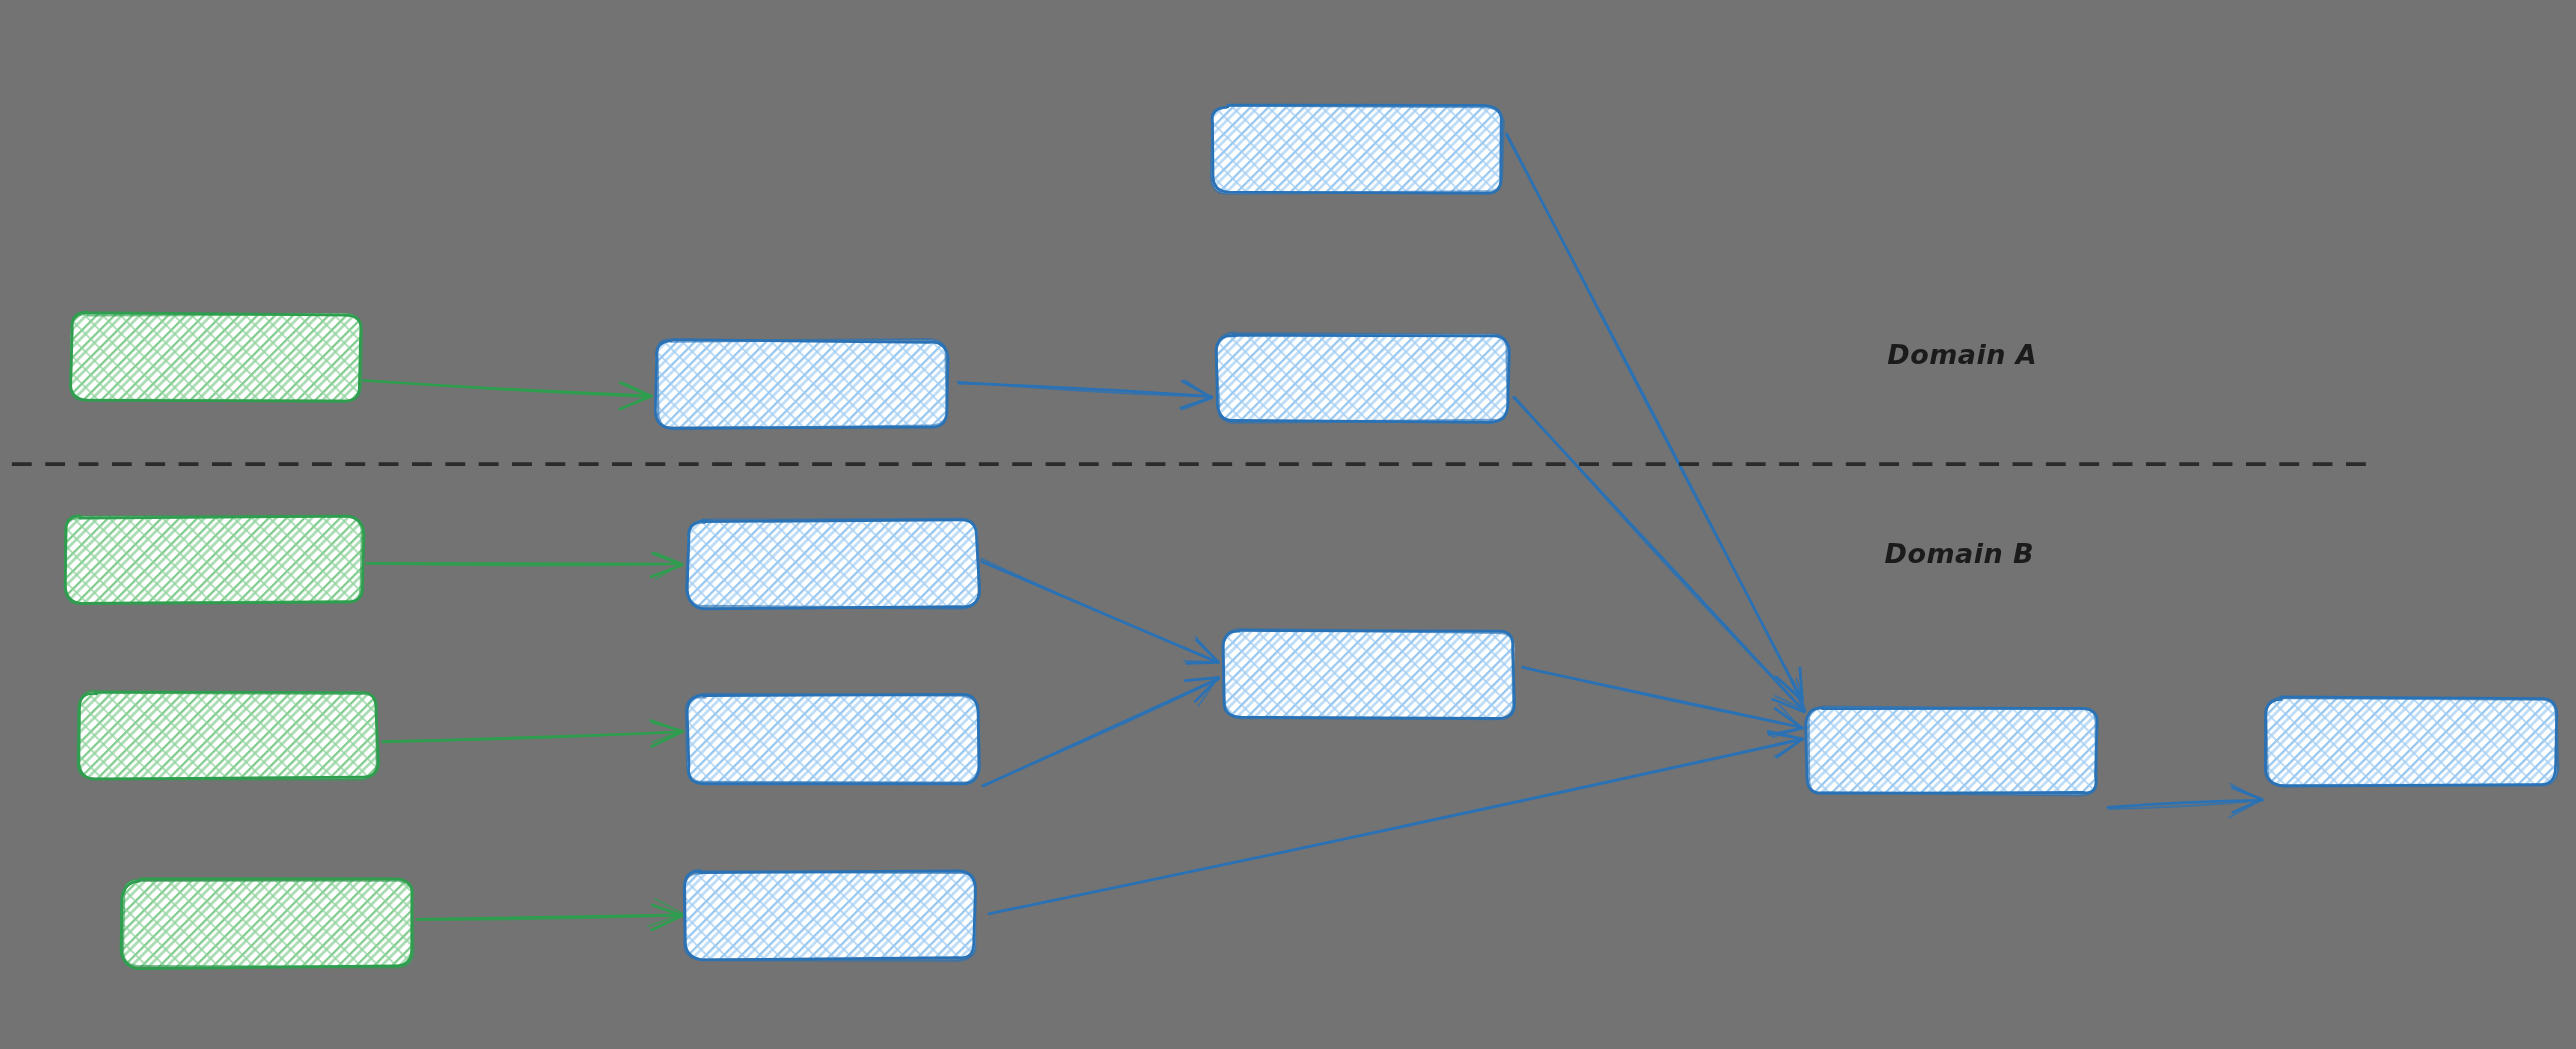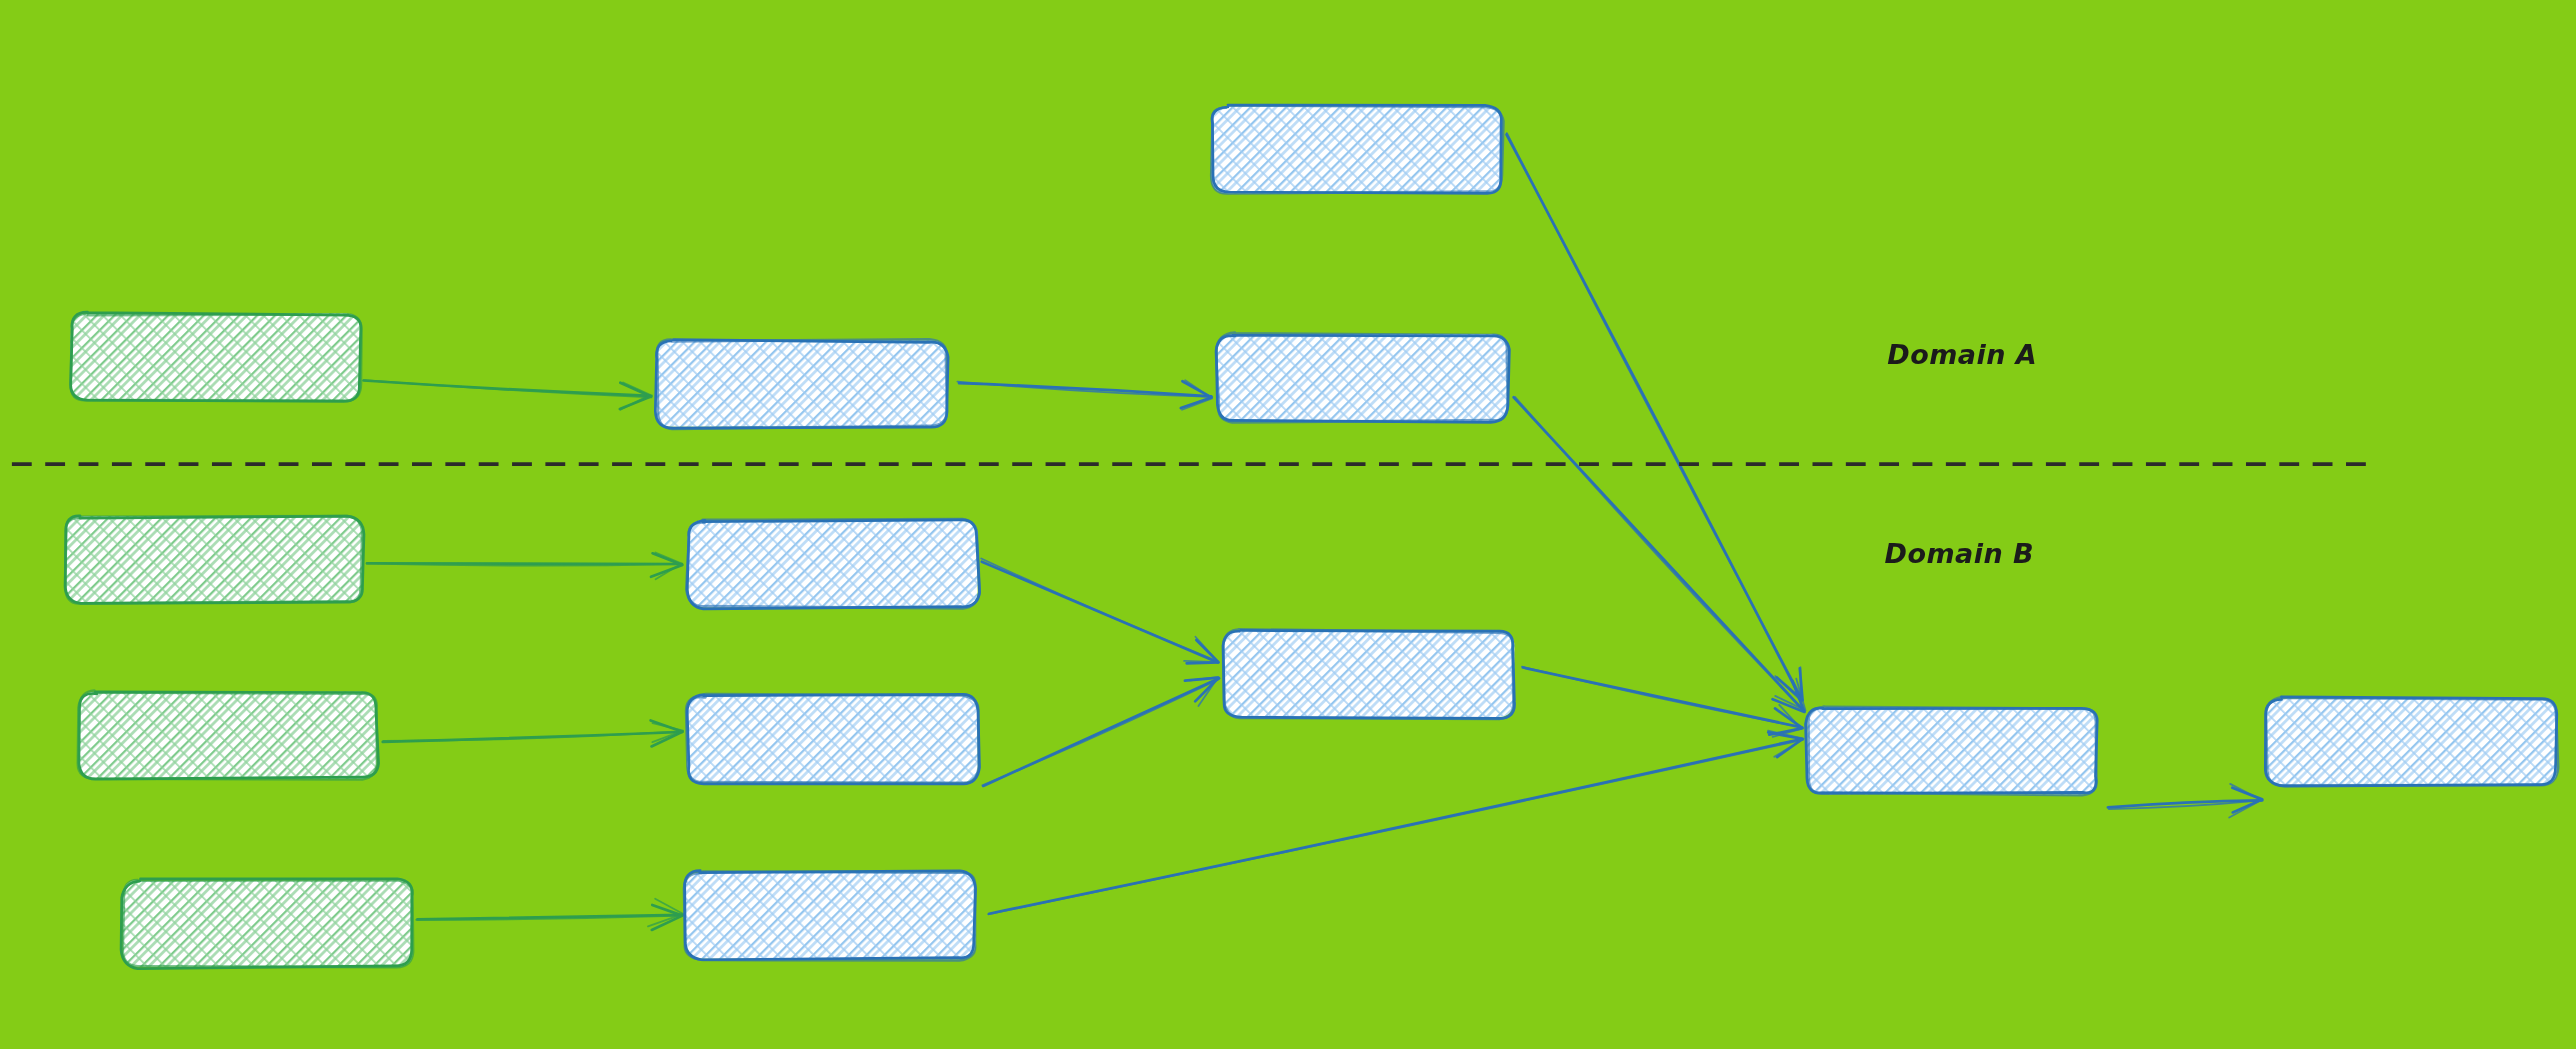--- a/index.html
+++ b/index.html
@@ -8,21 +8,21 @@
     padding: 0;
     background: #ffffff;
   }
   body {
     font-family: "DejaVu Sans", sans-serif;
   }
   #canvas-wrap {
     position: relative;
     width: 2576px;
     height: 1049px;
-    background: #84cc16;
+    background: #737373;
     overflow: hidden;
   }
   #diagram-svg {
     position: absolute;
     top: 0;
     left: 0;
     width: 2576px;
     height: 1049px;
     display: block;
   }

